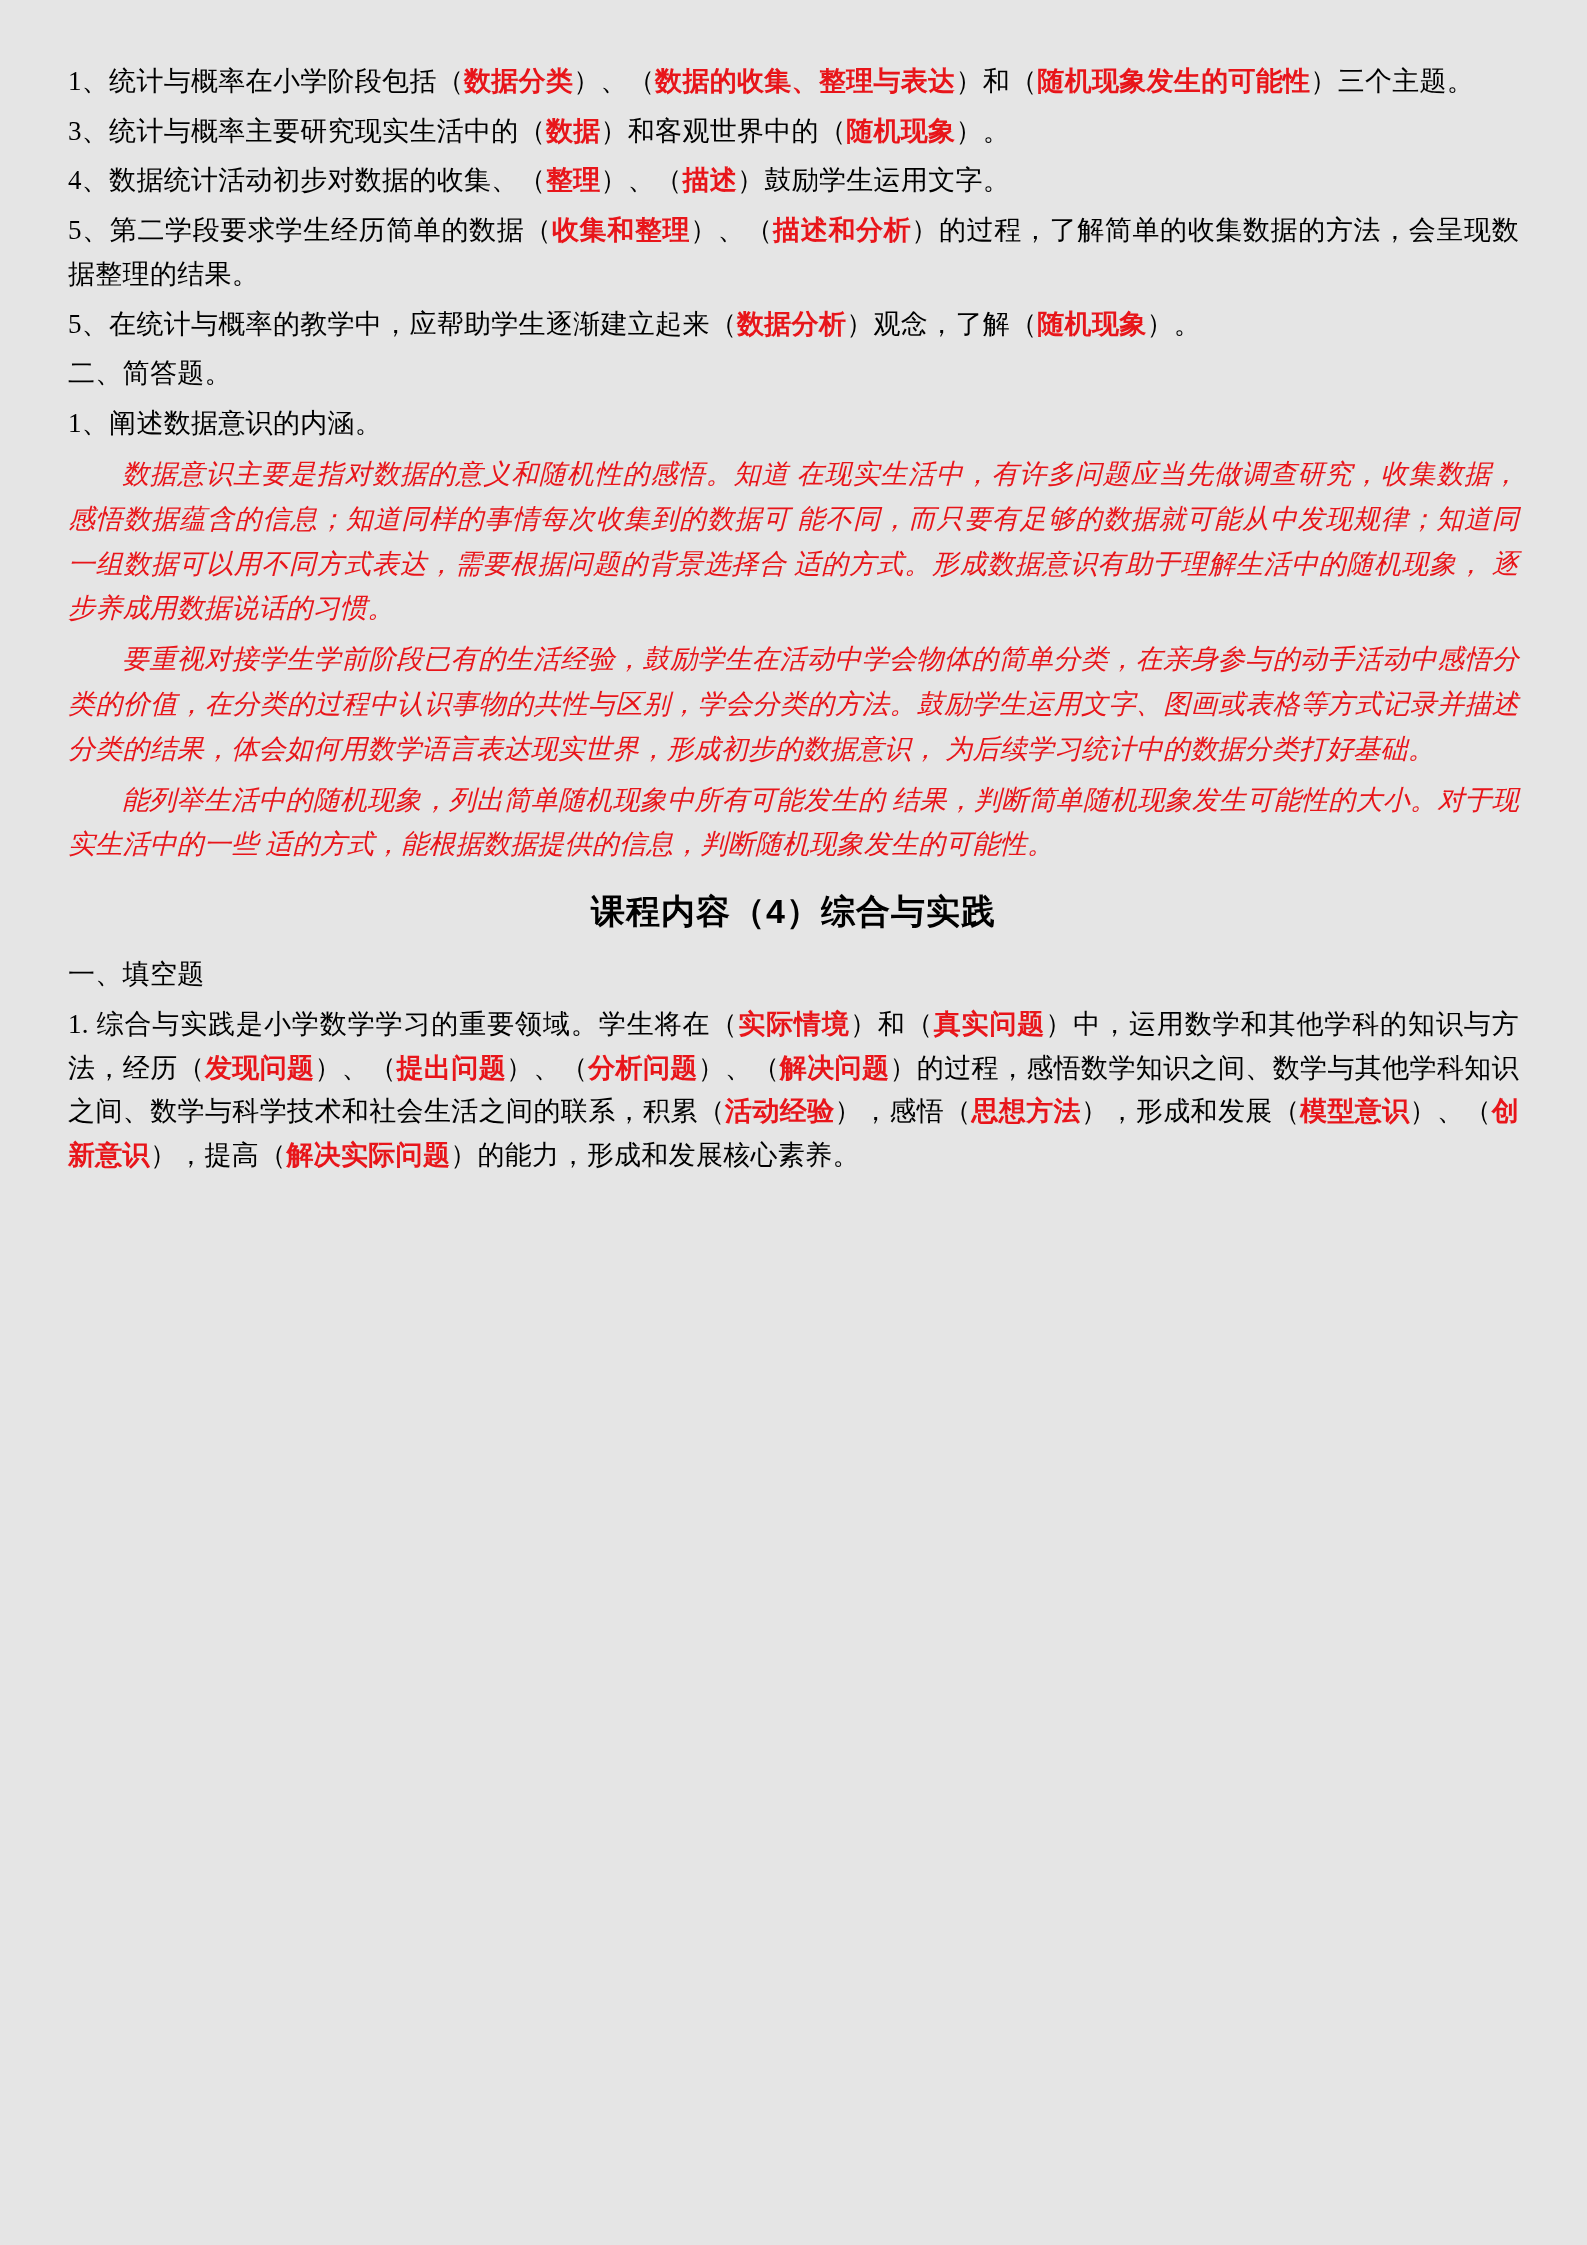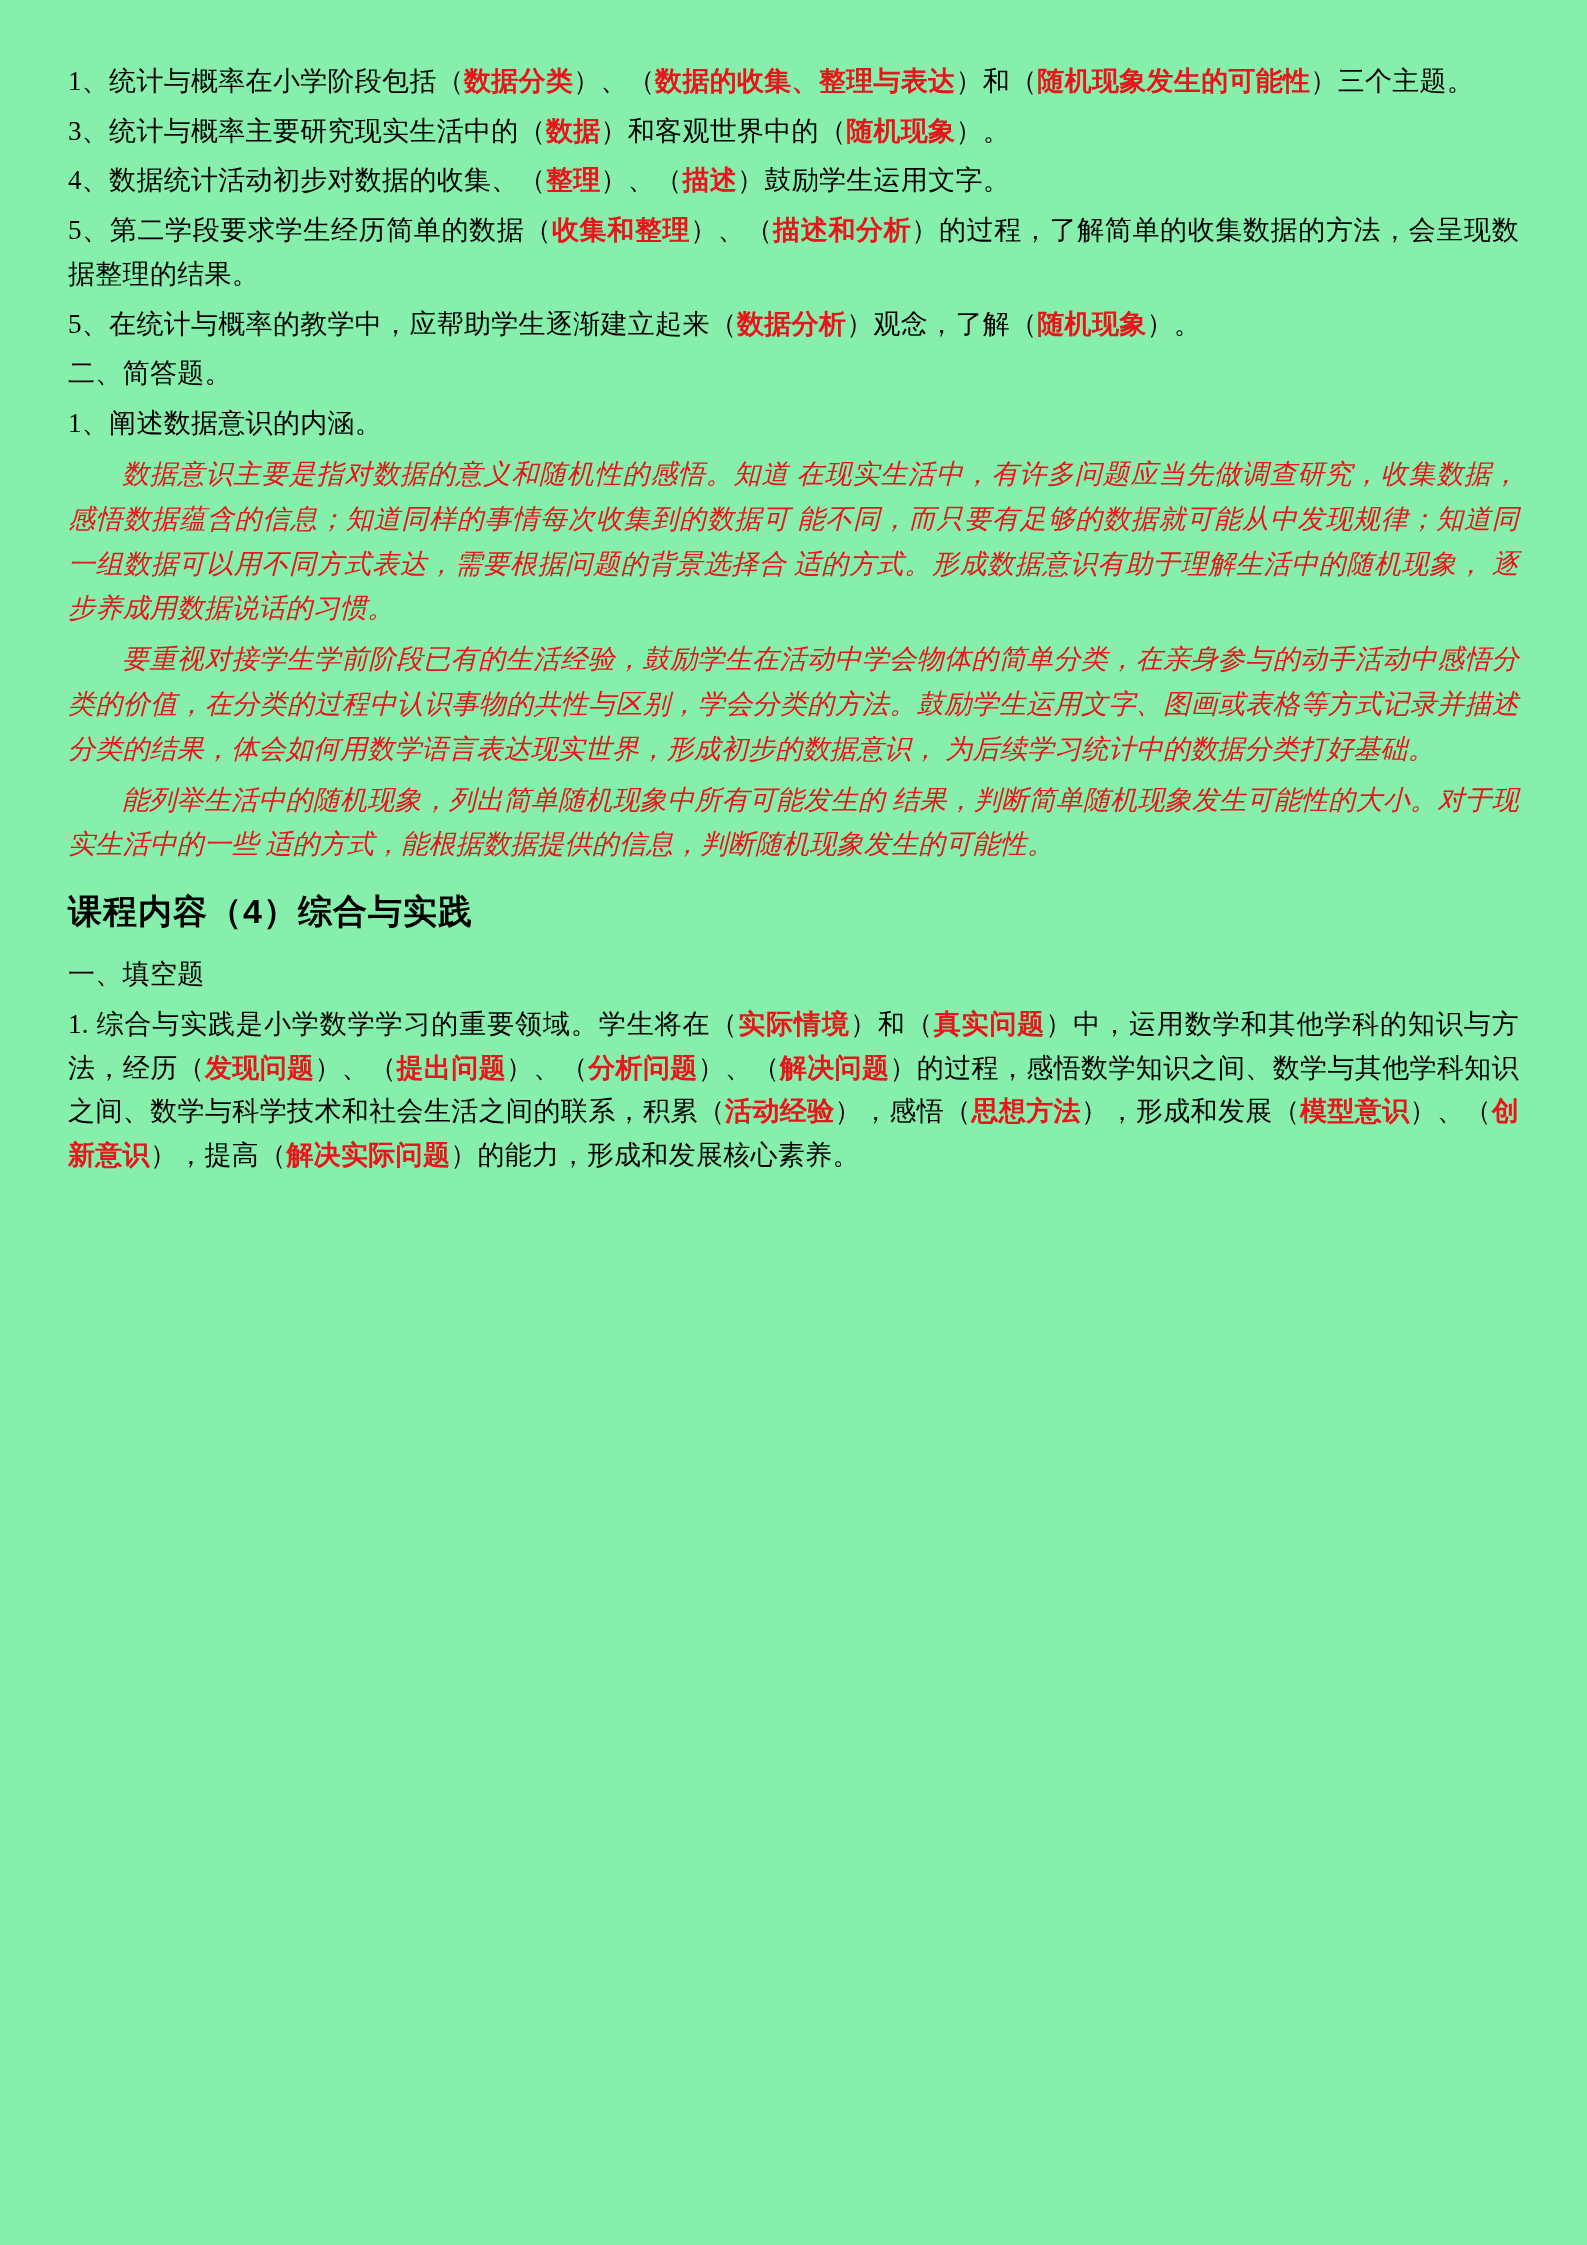--- a/index.html
+++ b/index.html
@@ -9,21 +9,21 @@
   }
   body {
     font-family: "Liberation Serif", "DejaVu Serif", serif;
     color: #000000;
   }
   .page {
     width: 1587px;
     min-height: 2245px;
     box-sizing: border-box;
     padding: 60px 68px 40px 68px;
-    background: #86efac;
+    background: #e5e5e5;
     position: relative;
   }
   .para {
     font-size: 27px;
     line-height: 1.62;
     margin: 0 0 6px 0;
     text-align: justify;
     letter-spacing: 0.3px;
   }
   .answer {
@@ -31,20 +31,21 @@
     font-weight: normal;
     font-style: italic;
     font-size: 27px;
     line-height: 1.66;
     margin: 0 0 6px 0;
     text-align: justify;
     text-indent: 54px;
     letter-spacing: 0.2px;
   }
   .section-title {
+    text-align: center;
     font-family: "Liberation Sans", "DejaVu Sans", sans-serif;
     font-size: 34px;
     font-weight: bold;
     margin: 22px 0 18px 0;
     letter-spacing: 1px;
     color: #000000;
   }
   .bold-red {
     color: #e8151a;
     font-weight: bold;

